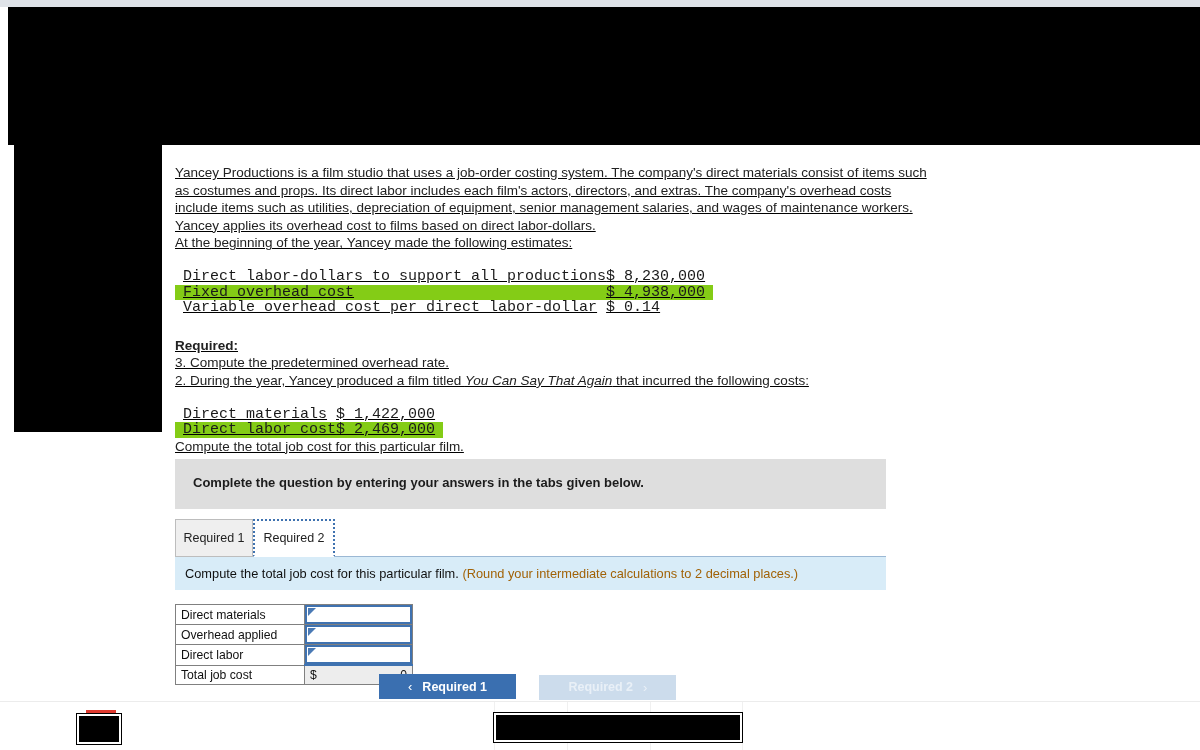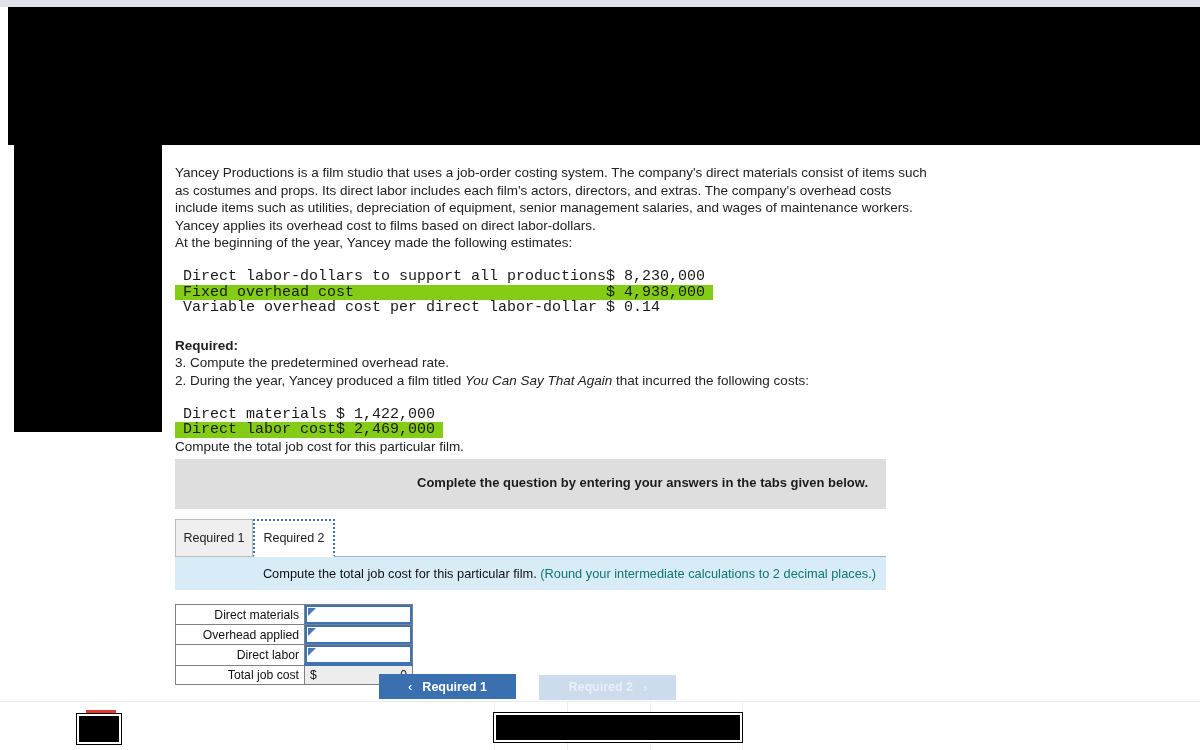--- a/index.html
+++ b/index.html
@@ -47,21 +47,21 @@
   }
   .vrule { position: absolute; top: 702px; width: 1px; height: 48px; background: #f0f0f0; }
 
   #bottom-divider {
     position: absolute; left: 0; top: 701px; width: 1200px; height: 1px;
     background: #ececec;
   }
 
   
   #content {
-    position: absolute; left: 175px; top: 164px; width: 790px;
+    position: absolute; left: 175px; top: 164px; width: 790px; text-decoration: underline;
   }
   .para {
     font-size: 13.5px; color: #222; line-height: 17.6px;
     margin: 0 0 0 0; width: 762px;
   }
   .para.spaced { }
 
   
   .mono-table {
     font-family: "Liberation Mono", monospace;
@@ -74,21 +74,21 @@
   .mono-table td.lbl { padding-left: 8px; }
   .mono-table td.val { text-align: left; padding-right: 8px; }
 
   
   #required-block { margin-top: 21px; }
   .req-head { font-size: 13.5px; font-weight: bold; color: #222; line-height: 17.6px; }
   .req-line { font-size: 13.5px; color: #222; line-height: 17.6px; }
   .req-line i { font-style: italic; }
 
   
-  #widget { position: absolute; left: 175px; top: 459px; width: 711px; text-align: right; }
+  #widget { position: absolute; left: 175px; top: 459px; width: 711px; }
   #grey-banner {
     background: #dedede; padding: 16px 18px;
     font-size: 13px; font-weight: bold; color: #1c1c1c;
     height: 50px;
   }
   #tabs {
     position: relative; height: 38px; margin-top: 10px;
     border-bottom: 1px solid #9bb8d4;
   }
   .tab {
@@ -101,21 +101,21 @@
   .tab.inactive { left: 0; width: 78px; }
   .tab.active {
     left: 78px; width: 82px; background: #ffffff;
     border: 2px dotted #3f72b0; border-bottom-color: #ffffff;
     z-index: 2;
   }
   #blue-bar {
     background: #d8ecf8; padding: 9px 10px;
     font-size: 12.8px; color: #111;
   }
-  #blue-bar .note { color: #0f766e; }
+  #blue-bar .note { color: #a16207; }
 
   
   #answer-table {
     border-collapse: collapse; margin-top: 14px;
     font-size: 12.2px; color: #111; table-layout: fixed;
   }
   #answer-table td {
     border: 1px solid #808080; height: 19px; padding: 0 5px;
   }
   #answer-table td.label { width: 129px; background: #ffffff; }

